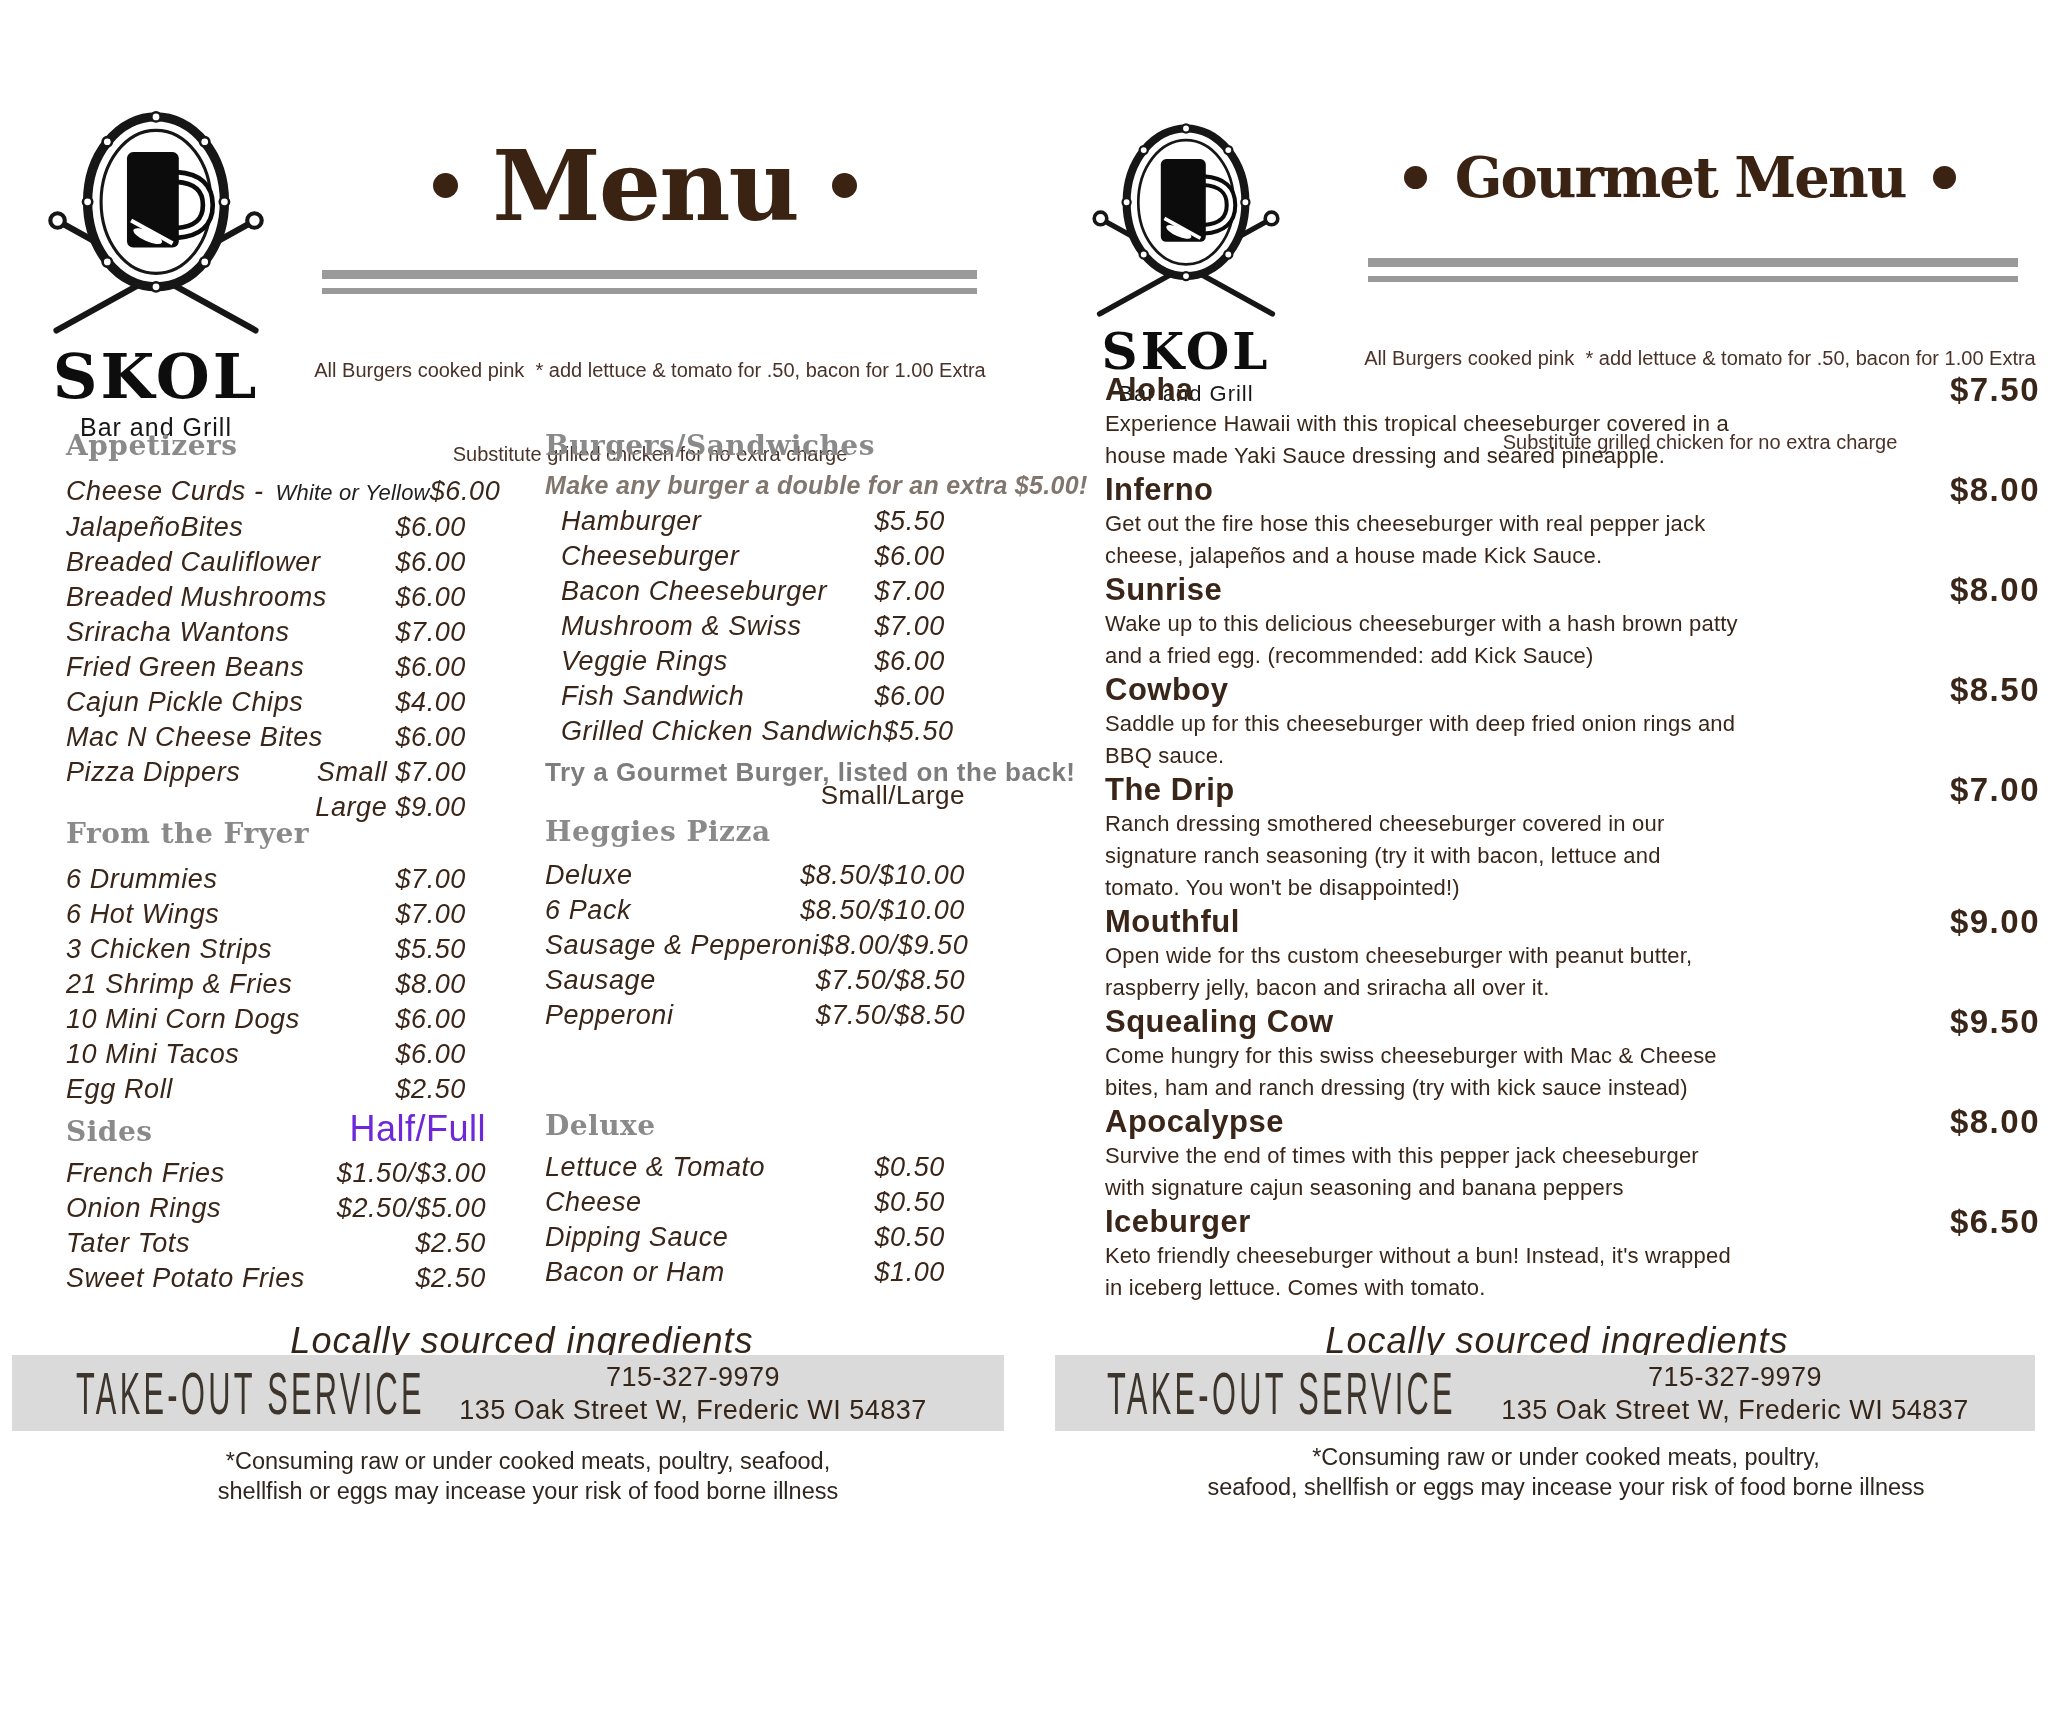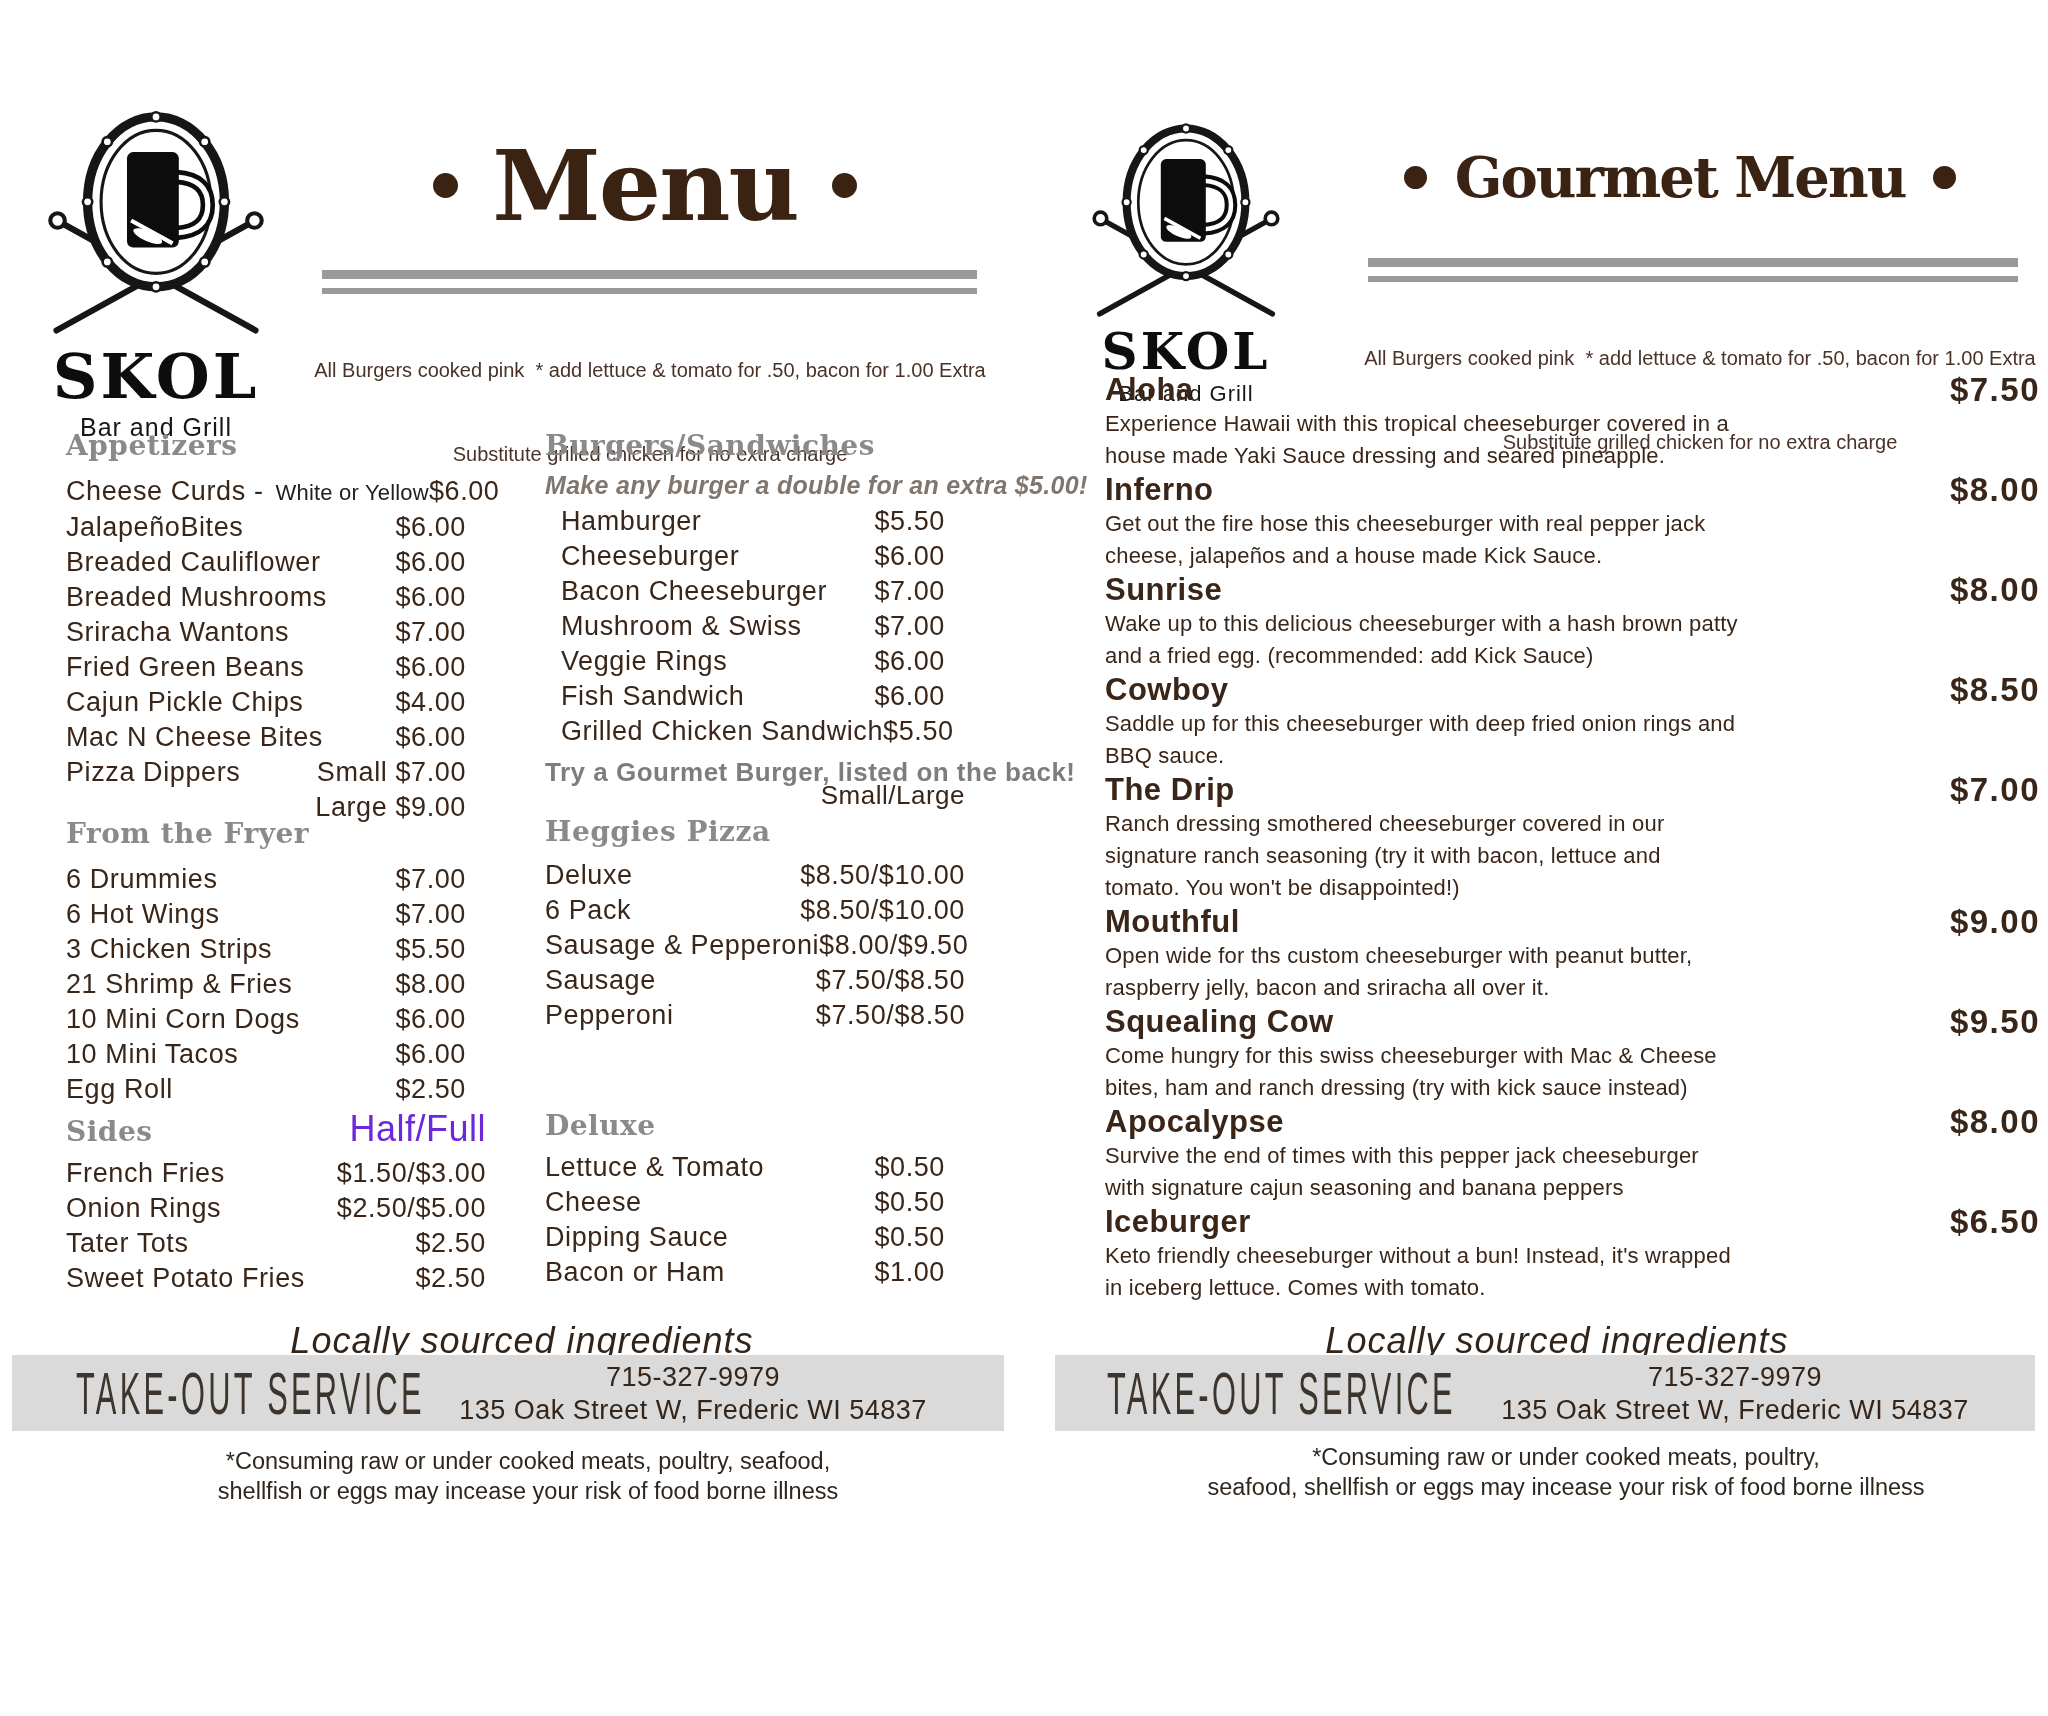--- a/index.html
+++ b/index.html
@@ -24,21 +24,21 @@
   .rules .r2{height:6px;background:#9a9a9a;margin-top:9px;}
   .subtitle{position:absolute;transform:translateX(-50%);text-align:center;color:#4a3228;
             font-size:20px;line-height:28px;white-space:pre;}
   
   .menu-sec{position:absolute;}
   .sec-h{font-family:"DejaVu Serif",serif;font-weight:bold;color:#8a8a8a;font-size:28px;
          line-height:44px;letter-spacing:0.5px;margin:0;}
   .sec-head-row{display:flex;justify-content:space-between;align-items:baseline;}
   .colhead{font-size:36px;color:#6d28d9;letter-spacing:0.5px;}
   .colhead-r{text-align:right;font-size:26px;color:#3A2619;letter-spacing:0.5px;line-height:26px;}
-  .rows{margin-top:6px;}
+  .rows{margin-top:6px;font-style:italic;}
   .row{display:flex;justify-content:space-between;align-items:baseline;line-height:35px;
        font-size:27px;letter-spacing:0.6px;}
   .row.right-only{justify-content:flex-end;}
   .nm{white-space:nowrap;}
   .pr{white-space:nowrap;}
   .note{font-size:22px;color:#1f1f1f;margin-left:12px;letter-spacing:0.2px;}
   .indent .row{padding-left:16px;}
   .burger-note{font-style:italic;font-weight:bold;color:#80766e;font-size:25px;line-height:30px;
                letter-spacing:0.3px;margin-top:2px;white-space:nowrap;}
   .try-gourmet{font-weight:bold;color:#7d7d7d;font-size:26px;letter-spacing:0.5px;margin-top:8px;

